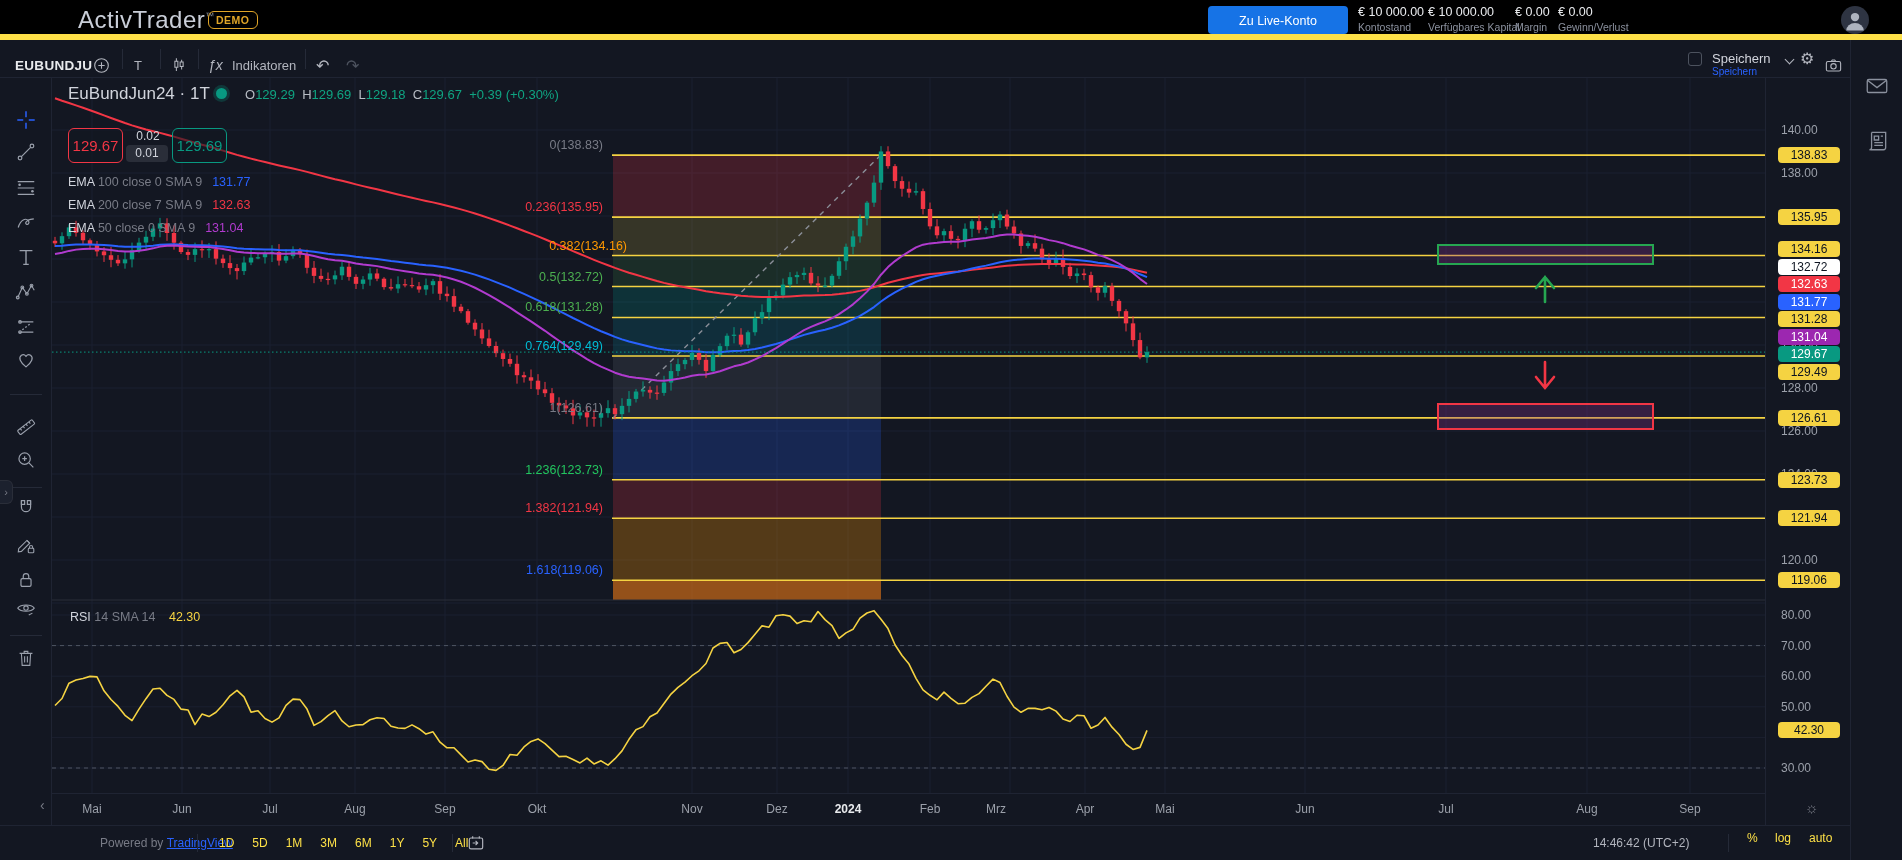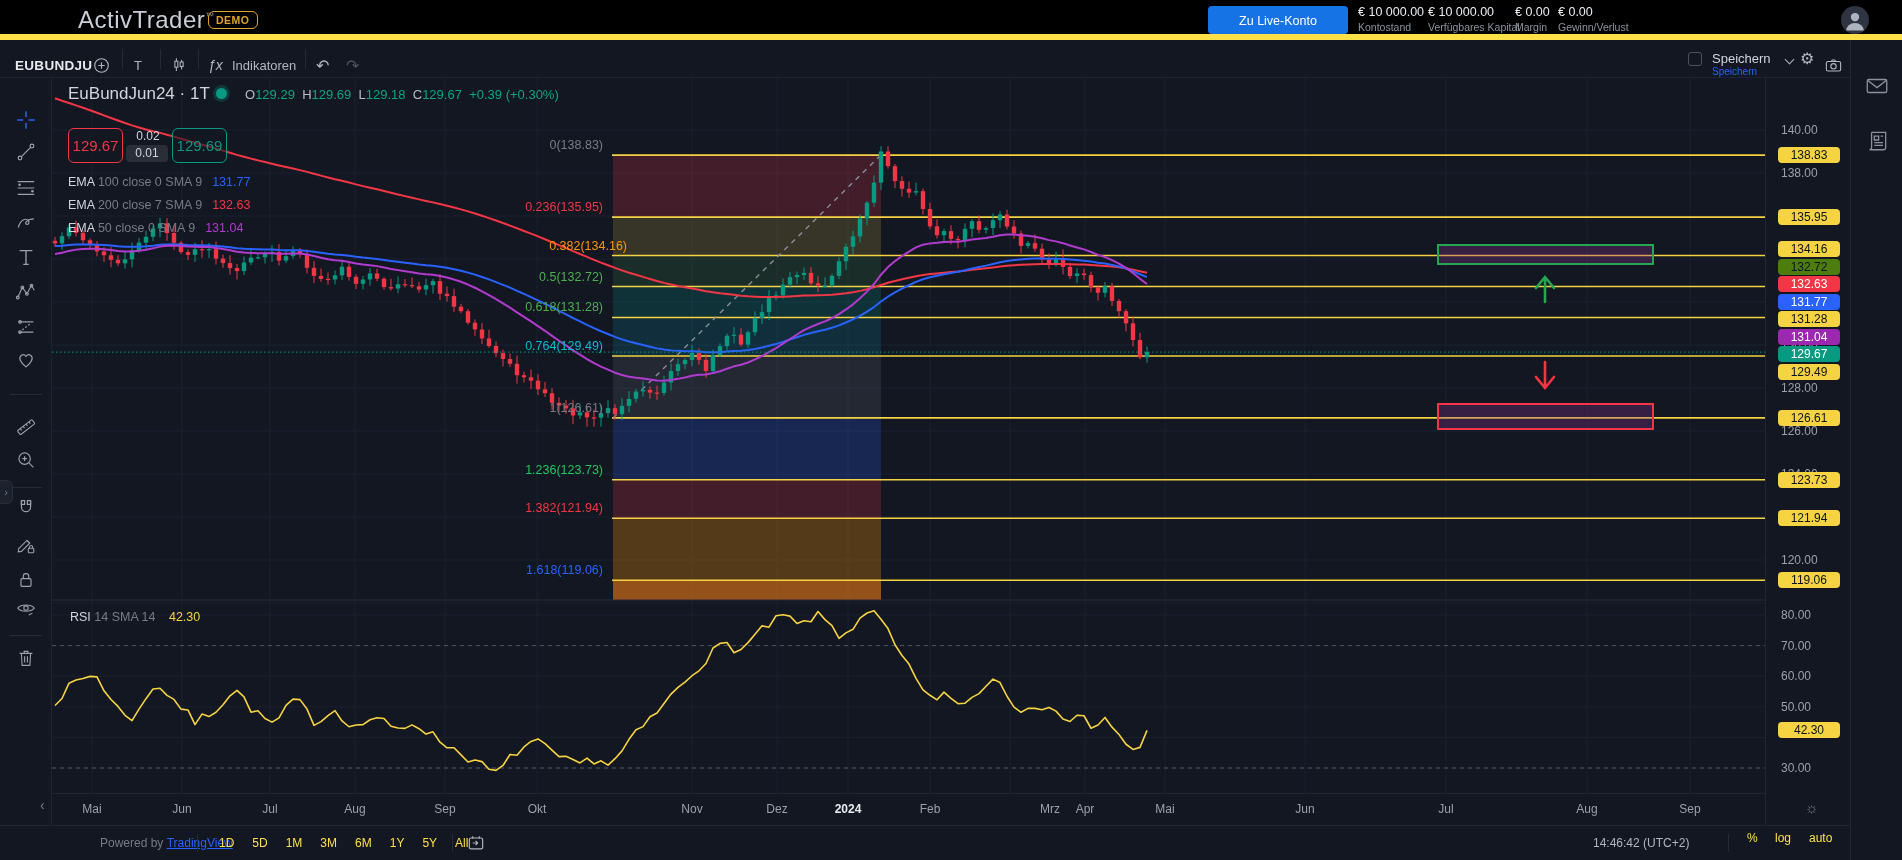--- a/index.html
+++ b/index.html
@@ -702,21 +702,21 @@
       <div class="tick" style="top: 389px;">124.00</div>
       <div class="tick" style="top: 475px;">120.00</div>
       <div class="tick" style="top: 530px;">80.00</div>
       <div class="tick" style="top: 560.6px;">70.00</div>
       <div class="tick" style="top: 591.2px;">60.00</div>
       <div class="tick" style="top: 621.8px;">50.00</div>
       <div class="tick" style="top: 683px;">30.00</div>
       <div class="pbadge" style="top: 69.155px; background: rgb(245, 211, 66); color: rgb(12, 19, 32);">138.83</div>
       <div class="pbadge" style="top: 131.075px; background: rgb(245, 211, 66); color: rgb(12, 19, 32);">135.95</div>
       <div class="pbadge" style="top: 163.458px; background: rgb(245, 211, 66); color: rgb(12, 19, 32);">134.16</div>
-      <div class="pbadge" style="top: 180.958px; background: #4d7c0f; color: rgb(12, 19, 32);">132.72</div>
+      <div class="pbadge" style="top: 180.958px; background: #ffffff; color: rgb(12, 19, 32);">132.72</div>
       <div class="pbadge" style="top: 198.458px; background: rgb(242, 54, 69); color: rgb(255, 255, 255);">132.63</div>
       <div class="pbadge" style="top: 215.957px; background: rgb(41, 98, 255); color: rgb(255, 255, 255);">131.77</div>
       <div class="pbadge" style="top: 233.457px; background: rgb(245, 211, 66); color: rgb(12, 19, 32);">131.28</div>
       <div class="pbadge" style="top: 250.957px; background: rgb(156, 39, 176); color: rgb(255, 255, 255);">131.04</div>
       <div class="pbadge" style="top: 268.457px; background: rgb(8, 153, 129); color: rgb(255, 255, 255);">129.67</div>
       <div class="pbadge" style="top: 285.957px; background: rgb(245, 211, 66); color: rgb(12, 19, 32);">129.49</div>
       <div class="pbadge" style="top: 331.885px; background: rgb(245, 211, 66); color: rgb(12, 19, 32);">126.61</div>
       <div class="pbadge" style="top: 393.805px; background: rgb(245, 211, 66); color: rgb(12, 19, 32);">123.73</div>
       <div class="pbadge" style="top: 432.29px; background: rgb(245, 211, 66); color: rgb(12, 19, 32);">121.94</div>
       <div class="pbadge" style="top: 494.21px; background: rgb(245, 211, 66); color: rgb(12, 19, 32);">119.06</div>
@@ -728,21 +728,21 @@
       <div class="month" style="left: 40px;">Mai</div>
       <div class="month" style="left: 130px;">Jun</div>
       <div class="month" style="left: 218px;">Jul</div>
       <div class="month" style="left: 303px;">Aug</div>
       <div class="month" style="left: 393px;">Sep</div>
       <div class="month" style="left: 485px;">Okt</div>
       <div class="month" style="left: 640px;">Nov</div>
       <div class="month" style="left: 725px;">Dez</div>
       <div class="month bold" style="left: 796px;">2024</div>
       <div class="month" style="left: 878px;">Feb</div>
-      <div class="month" style="left: 998px;">Mrz</div>
+      <div class="month" style="left: 944px;">Mrz</div>
       <div class="month" style="left: 1033px;">Apr</div>
       <div class="month" style="left: 1113px;">Mai</div>
       <div class="month" style="left: 1253px;">Jun</div>
       <div class="month" style="left: 1394px;">Jul</div>
       <div class="month" style="left: 1535px;">Aug</div>
       <div class="month" style="left: 1638px;">Sep</div>
     </div>
   <div class="rail-hide">‹</div>
   <div class="bottombar">
     <div class="bb" style="left:100px">

